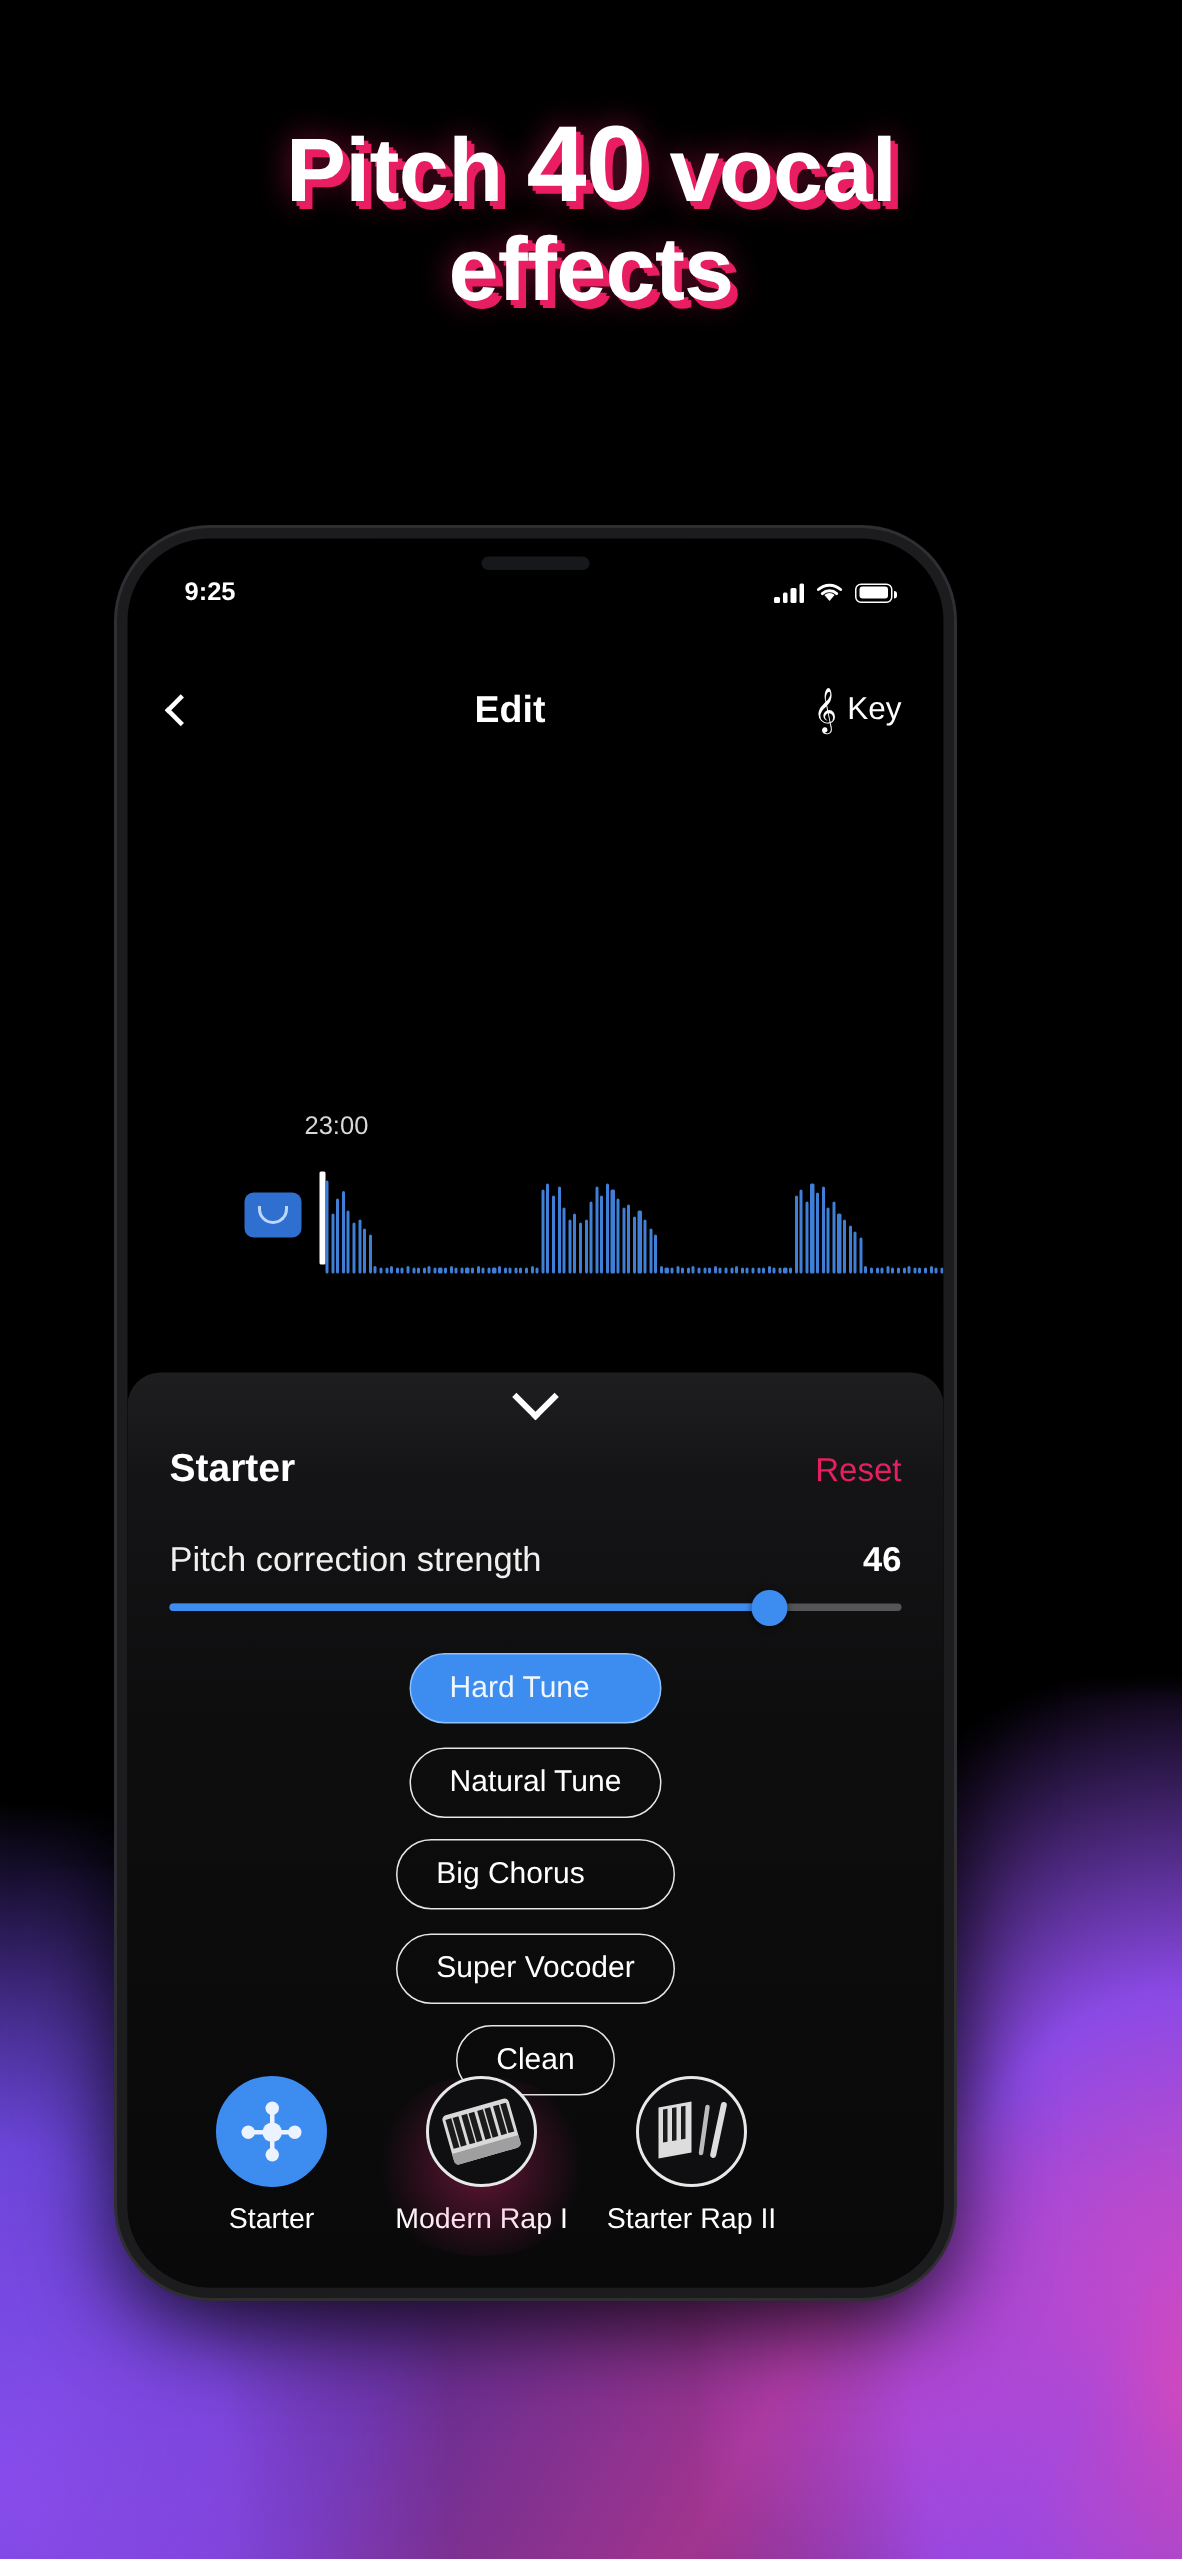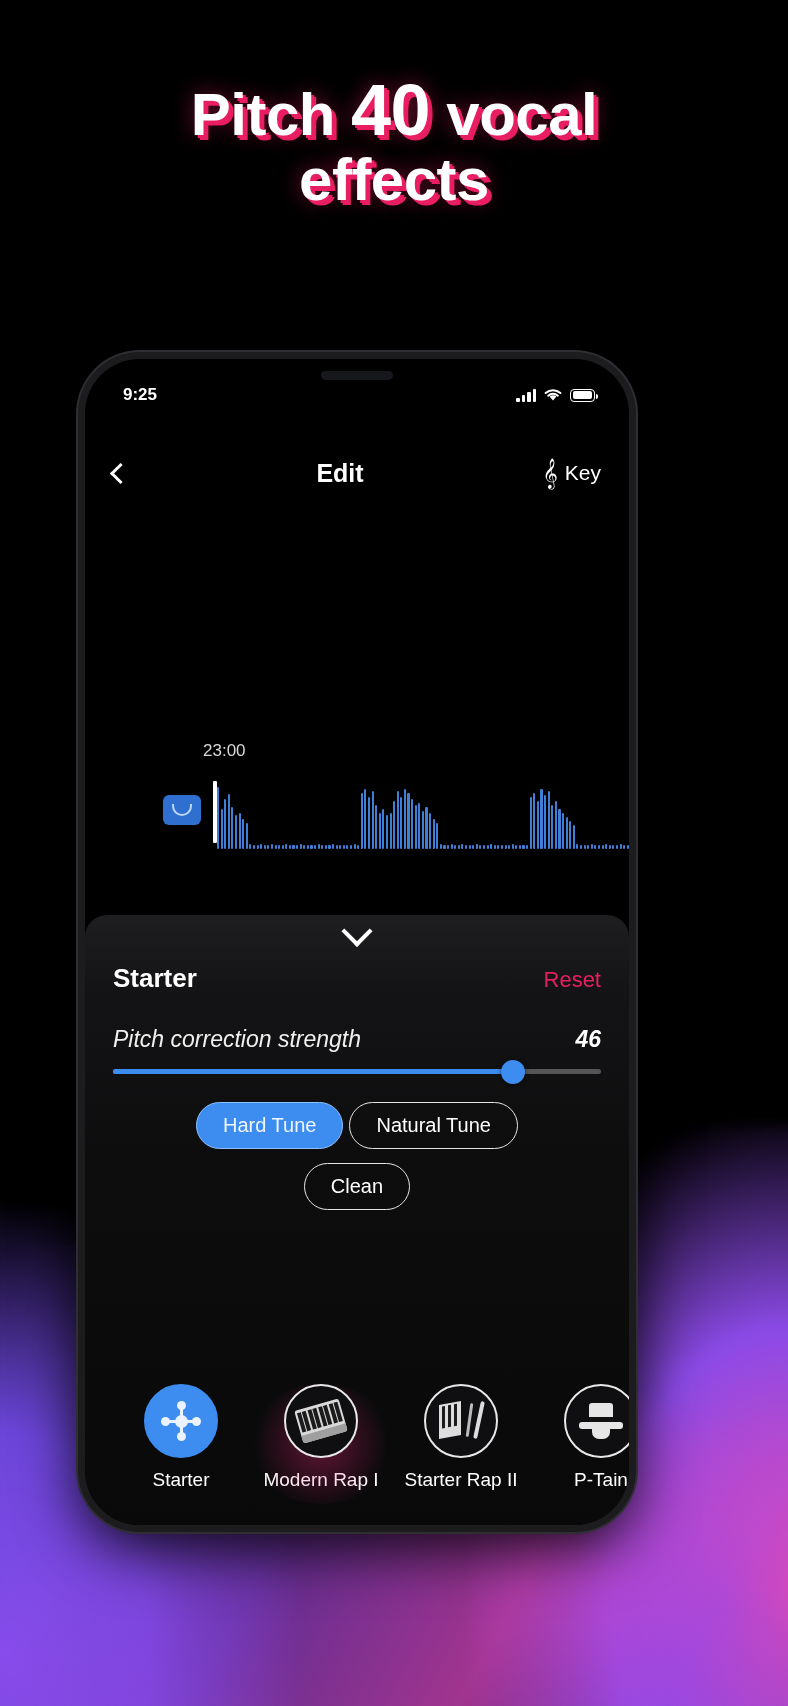--- a/index.html
+++ b/index.html
@@ -154,36 +154,35 @@
   #preset-row {
     display:flex; align-items:baseline; justify-content:space-between;
     padding:4px 28px 0 28px;
   }
   #preset-name { color:#fff; font-size:26px; font-weight:600; }
   #reset-btn { color:#e61f5e; font-size:22px; font-weight:500; cursor:pointer; }
 
   #param-row {
     display:flex; align-items:flex-end; justify-content:space-between;
     padding:32px 28px 0 28px;
-    font-style:italic;
   }
   #param-label { color:#f0f0f0; font-size:23px; font-weight:500; }
   #param-value { color:#fff; font-size:23px; font-weight:600; }
 
   #slider-wrap { padding:16px 28px 0 28px; position:relative; }
   #slider-track { height:5px; background:#555558; border-radius:3px; position:relative; }
   #slider-fill { position:absolute; left:0; top:0; height:5px; background:#3b7fe0; border-radius:3px; }
   #slider-thumb {
     position:absolute; top:50%; width:24px; height:24px; margin-top:-12px; margin-left:-12px;
     background:#3d8cf0; border-radius:50%; box-shadow:0 1px 4px rgba(0,0,0,.6);
     cursor:pointer;
   }
 
   #pills { padding:28px 28px 0 28px; display:flex; flex-direction:column; align-items:center; gap:14px; }
-  .pill-row { display:flex; gap:6px; justify-content:flex-end; }
+  .pill-row { display:flex; gap:16px; justify-content:flex-end;flex-direction:column; }
   .pill {
     border:1.6px solid #e6e6e6; border-radius:24px;
     padding:11px 26px; color:#fff; font-size:20px; font-weight:500;
     background:transparent; cursor:pointer; white-space:nowrap;
   }
   .pill.active { background:#3d8cf0; border-color:#8fc0ff; color:#eef6ff; }
 
   
   #fx-row {
     position:absolute; left:0; right:0; bottom:34px;
@@ -455,20 +454,24 @@
           <div id="slider-thumb" style="left: 82%; background: rgb(61, 140, 240);"></div>
         </div>
       </div>
 
       <div id="pills">
           <div class="pill-row">
             <div class="pill active">Hard Tune</div>
             <div class="pill">Natural Tune</div>
           </div>
           <div class="pill-row">
+            <div class="pill">Big Chorus</div>
+            <div class="pill">Super Vocoder</div>
+          </div>
+          <div class="pill-row">
             <div class="pill">Clean</div>
           </div>
         </div>
 
       <div id="fx-row">
           <div class="fx">
             <div class="fx-circle active">
               <span class="dpad">
                 <span class="c hline"></span>
                 <span class="c vline"></span>
@@ -508,28 +511,17 @@
                   <i style="left:3px"></i>
                   <i style="left:9px"></i>
                   <i style="left:15px"></i>
                 </span>
                 <span class="rod2"></span>
                 <span class="rod"></span>
               </span>
             </div>
             <div class="fx-label">Starter Rap II</div>
           </div>
-          <div class="fx">
-            <div class="fx-circle">
-              <span class="hat">
-                <span class="top"></span>
-                <span class="band"></span>
-                <span class="brim"></span>
-                <span class="face"></span>
-              </span>
-            </div>
-            <div class="fx-label">P-Tain</div>
-          </div>
         </div>
     </div>
 
   </div>
 </div>
 
 </body></html>

